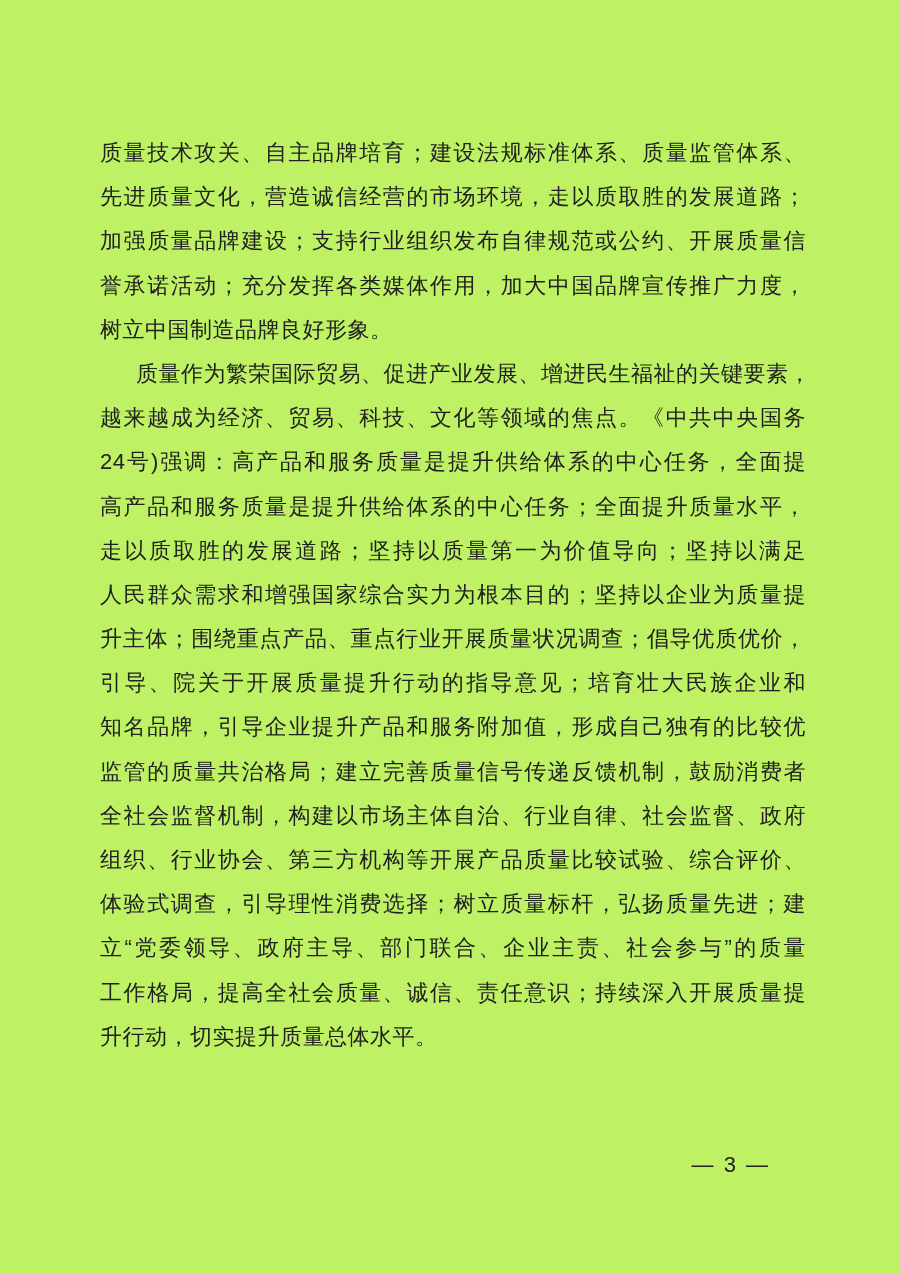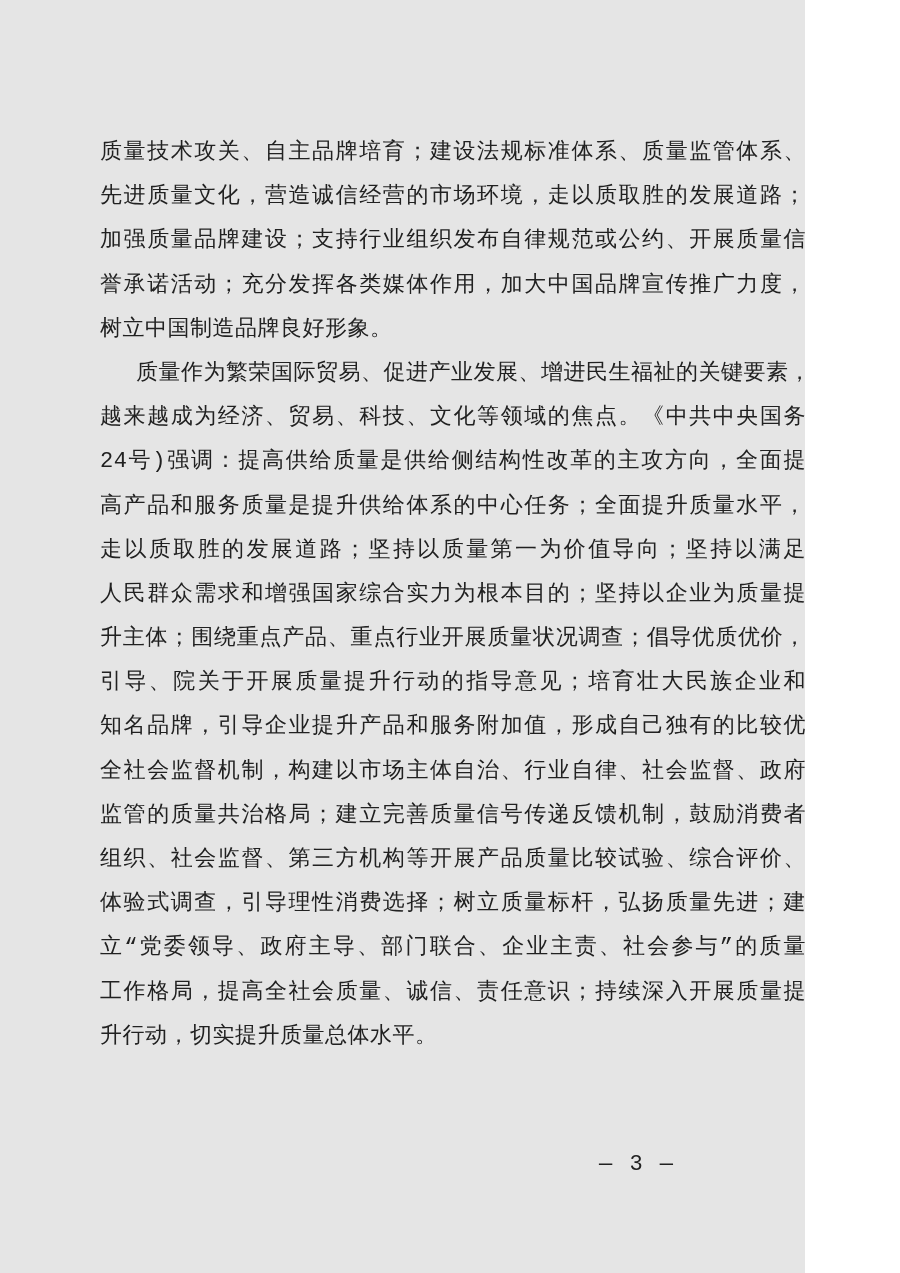--- a/index.html
+++ b/index.html
@@ -2,25 +2,25 @@
 <html><head>
 <meta charset="utf-8">
 <style>
   html, body {
     margin: 0;
     padding: 0;
     background: #ffffff;
   }
   .page {
     position: relative;
-    width: 805px;
+    width: 900px;
     height: 1273px;
-    background: #e5e5e5;
+    background: #bef264;
     overflow: hidden;
-    font-family: Liberation Mono, monospace;
+    font-family: Liberation Sans, sans-serif;
   }
   .text-block {
     position: absolute;
     left: 100px;
     top: 131px;
     width: 706px;
     color: #212121;
     font-size: 22px;
   }
   .para {
@@ -62,30 +62,30 @@
       <div class="line">质量技术攻关、自主品牌培育；建设法规标准体系、质量监管体系、</div>
       <div class="line">先进质量文化，营造诚信经营的市场环境，走以质取胜的发展道路；</div>
       <div class="line">加强质量品牌建设；支持行业组织发布自律规范或公约、开展质量信</div>
       <div class="line">誉承诺活动；充分发挥各类媒体作用，加大中国品牌宣传推广力度，</div>
       <div class="line para-end">树立中国制造品牌良好形象。</div>
     </div>
 
     <div class="para">
       <div class="line indent">质量作为繁荣国际贸易、促进产业发展、增进民生福祉的关键要素，</div>
       <div class="line">越来越成为经济、贸易、科技、文化等领域的焦点。《中共中央国务</div>
-      <div class="line">24号)强调：提高供给质量是供给侧结构性改革的主攻方向，全面提</div>
+      <div class="line">24号)强调：高产品和服务质量是提升供给体系的中心任务，全面提</div>
       <div class="line">高产品和服务质量是提升供给体系的中心任务；全面提升质量水平，</div>
       <div class="line">走以质取胜的发展道路；坚持以质量第一为价值导向；坚持以满足</div>
       <div class="line">人民群众需求和增强国家综合实力为根本目的；坚持以企业为质量提</div>
       <div class="line">升主体；围绕重点产品、重点行业开展质量状况调查；倡导优质优价，</div>
       <div class="line">引导、院关于开展质量提升行动的指导意见；培育壮大民族企业和</div>
       <div class="line">知名品牌，引导企业提升产品和服务附加值，形成自己独有的比较优</div>
+      <div class="line">监管的质量共治格局；建立完善质量信号传递反馈机制，鼓励消费者</div>
       <div class="line">全社会监督机制，构建以市场主体自治、行业自律、社会监督、政府</div>
-      <div class="line">监管的质量共治格局；建立完善质量信号传递反馈机制，鼓励消费者</div>
-      <div class="line">组织、社会监督、第三方机构等开展产品质量比较试验、综合评价、</div>
+      <div class="line">组织、行业协会、第三方机构等开展产品质量比较试验、综合评价、</div>
       <div class="line">体验式调查，引导理性消费选择；树立质量标杆，弘扬质量先进；建</div>
       <div class="line">立“党委领导、政府主导、部门联合、企业主责、社会参与”的质量</div>
       <div class="line">工作格局，提高全社会质量、诚信、责任意识；持续深入开展质量提</div>
       <div class="line para-end">升行动，切实提升质量总体水平。</div>
     </div>
 
   </div>
 
   <div class="page-footer">
     <span>— 3 —</span>

